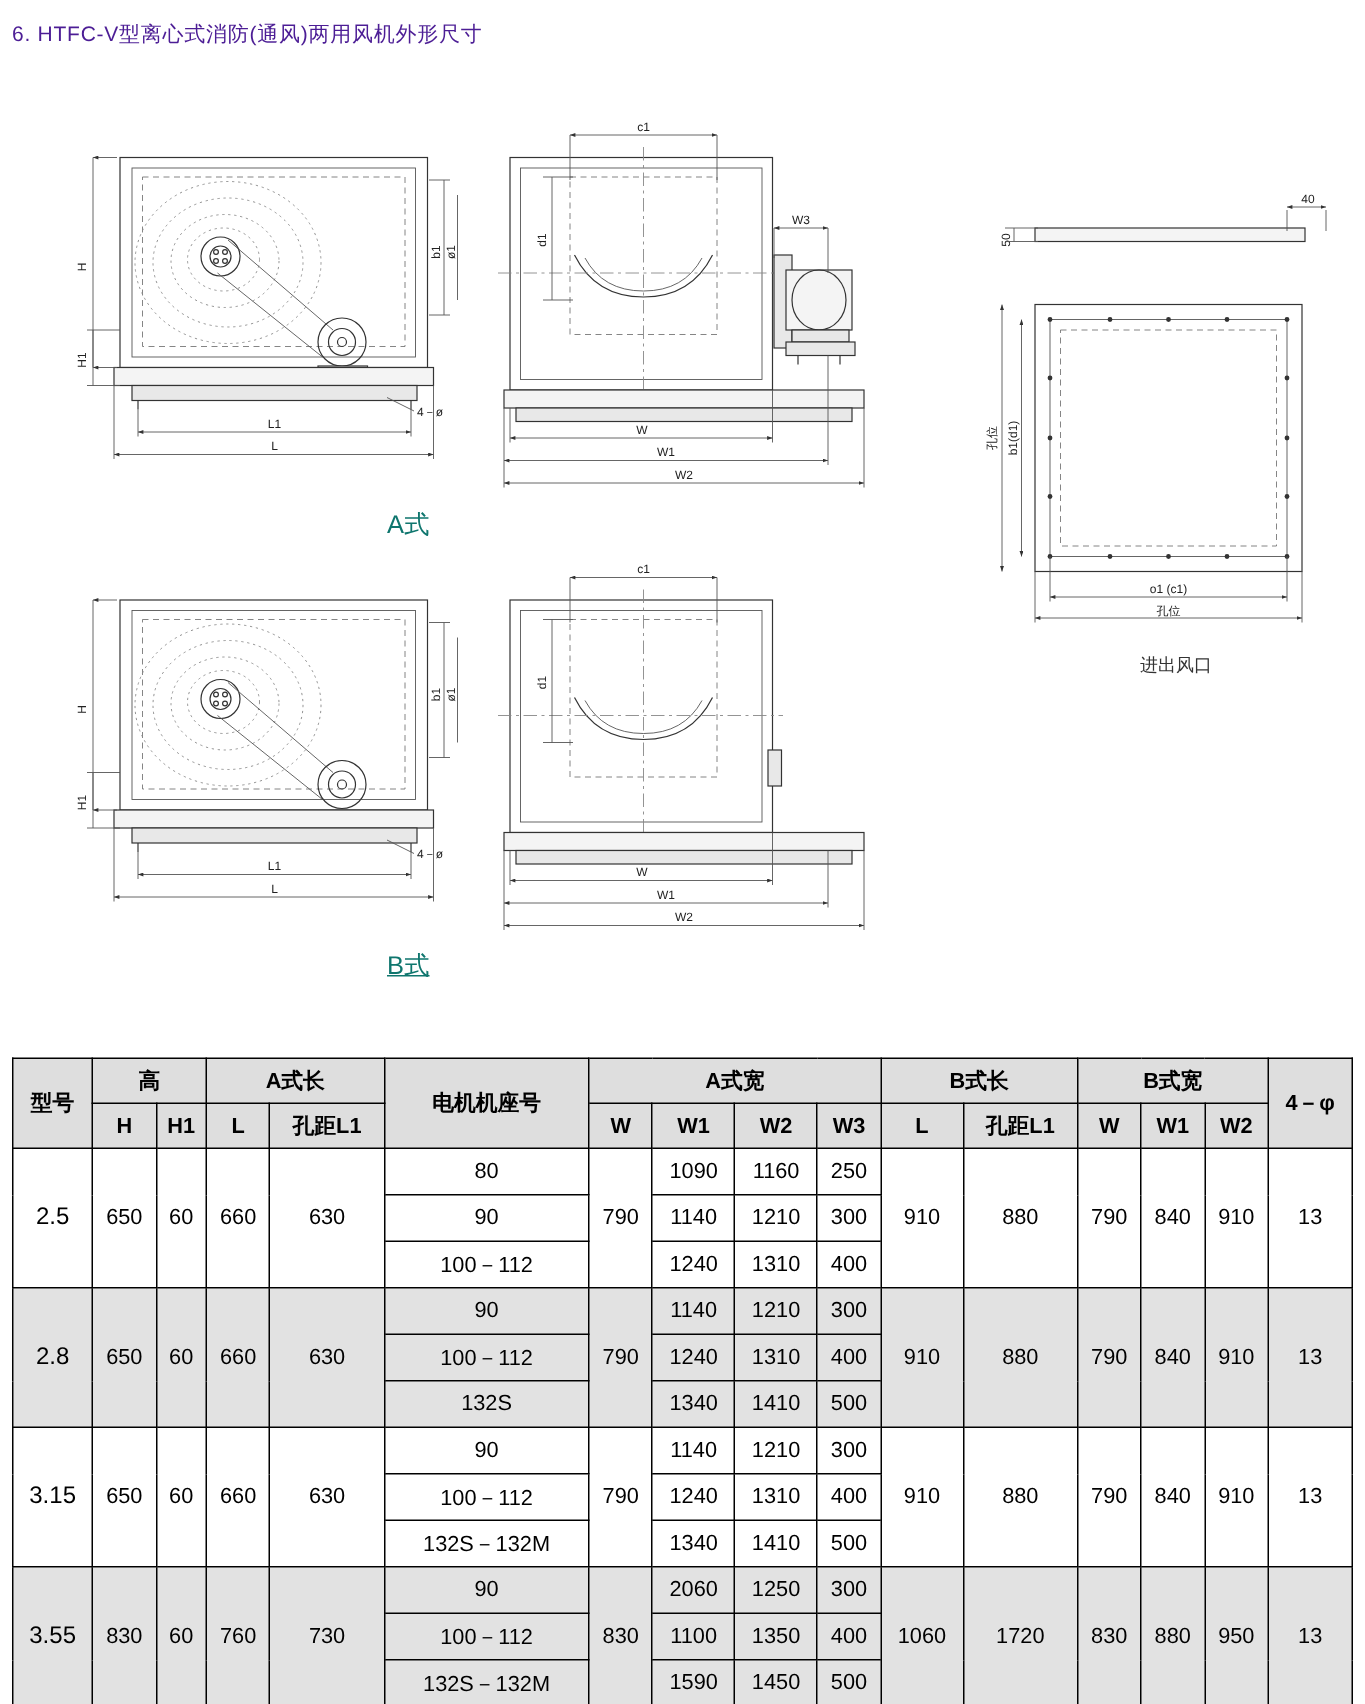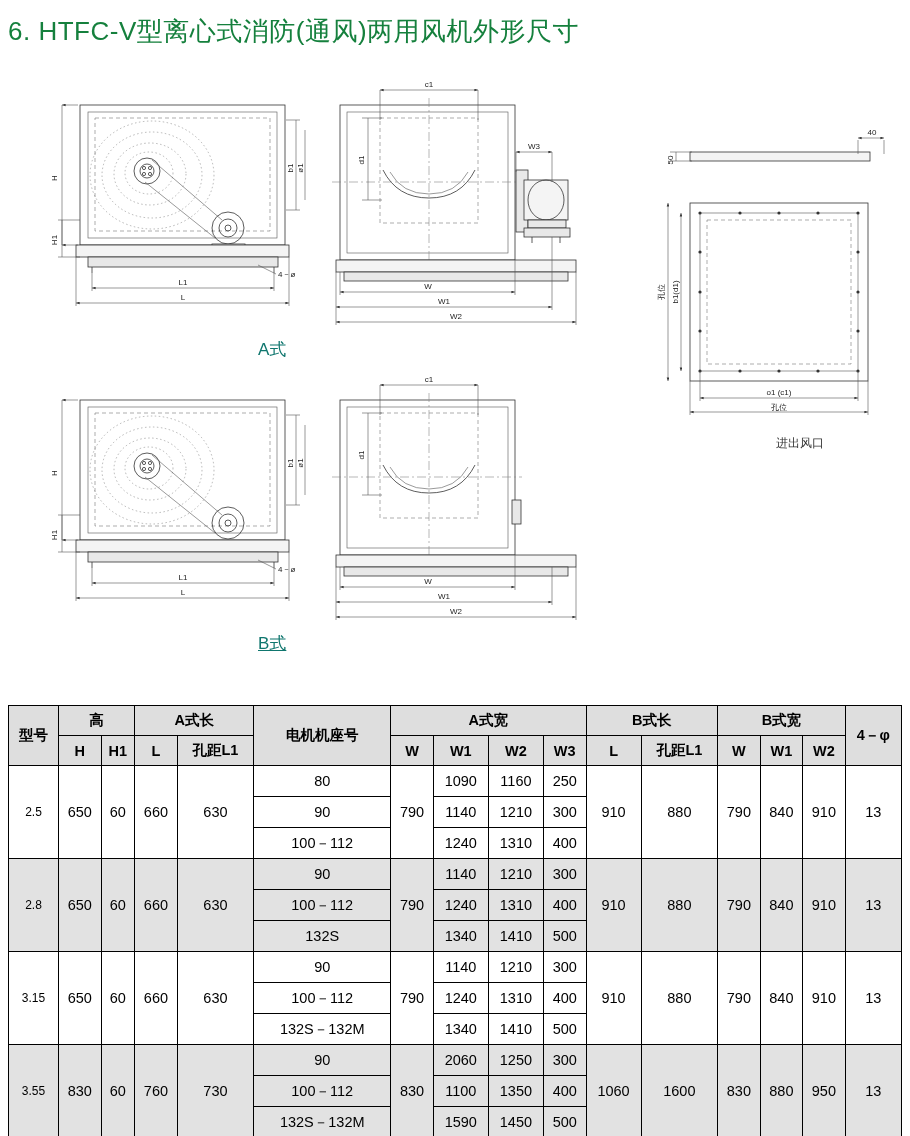--- a/index.html
+++ b/index.html
@@ -6,22 +6,22 @@
   body{
     width:910px;height:1136px;
     background:#ffffff;
     font-family:"Liberation Sans", sans-serif;
     color:#111;
     position:relative;
     overflow:hidden;
   }
   .page-title{
     position:absolute;left:8px;top:14px;
-    font-size:26px;letter-spacing:0.5px;
-    color:#15803d;white-space:nowrap;
+    font-size:14px;letter-spacing:0.5px;
+    color:#4c1d95;white-space:nowrap;
   }
   .drawing-area{
     position:absolute;left:0;top:60px;width:910px;height:650px;
   }
   .dwg-label{
     position:absolute;font-size:17px;color:#0f766e;
   }
   .dwg-caption{
     position:absolute;font-size:12px;color:#333;
   }
@@ -42,21 +42,21 @@
     color:#000;
   }
   .spec-table thead th{
     background:#dedede;
     height:25px;
     font-weight:bold;
     font-size:14.5px;
   }
   tbody tr td{height:26px;}
   tbody.shaded td{background:#e2e2e2;}
-  .model-cell{font-size:12px;}
+  .model-cell{font-size:16px;}
   .sub-row td{height:26px;}
 </style>
 </head>
 <body>
 
 <div class="page-title">6. HTFC-V型离心式消防(通风)两用风机外形尺寸</div>
 
 <div class="drawing-area">
   <svg class="tech" width="910" height="650" viewBox="0 0 910 650">
     <defs>
@@ -320,21 +320,21 @@
       <line class="lnt" x1="340" y1="507" x2="340" y2="530"></line>
       <line class="lnt" x1="515" y1="495" x2="515" y2="530"></line>
       <line class="lnt" x1="336" y1="507" x2="336" y2="560"></line>
       <line class="lnt" x1="552" y1="507" x2="552" y2="545"></line>
       <line class="lnt" x1="576" y1="507" x2="576" y2="560"></line>
     </g>
   </svg>
 
   <div class="dwg-label" style="left:258px;top:278px;">A式</div>
   <div class="dwg-label" style="left:258px;top:572px;text-decoration:underline;">B式</div>
-  <div class="dwg-caption" style="left:760px;top:375px;margin-left:16px;">进出风口</div>
+  <div class="dwg-caption" style="left:760px;top:375px;">进出风口</div>
 </div>
 
 <table class="spec-table">
   <thead>
     <tr>
       <th rowspan="2">型号</th>
       <th colspan="2">高</th>
       <th colspan="2">A式长</th>
       <th rowspan="2">电机机座号</th>
       <th colspan="4">A式宽</th>
@@ -464,21 +464,21 @@
       <td rowspan="3">830</td>
       <td rowspan="3">60</td>
       <td rowspan="3">760</td>
       <td rowspan="3">730</td>
       <td>90</td>
       <td rowspan="3">830</td>
       <td>2060</td>
       <td>1250</td>
       <td>300</td>
       <td rowspan="3">1060</td>
-      <td rowspan="3">1600</td>
+      <td rowspan="3">1720</td>
       <td rowspan="3">830</td>
       <td rowspan="3">880</td>
       <td rowspan="3">950</td>
       <td rowspan="3">13</td>
     </tr>
     <tr class="sub-row">
       <td>100－112</td>
       <td>1100</td>
       <td>1350</td>
       <td>400</td>

